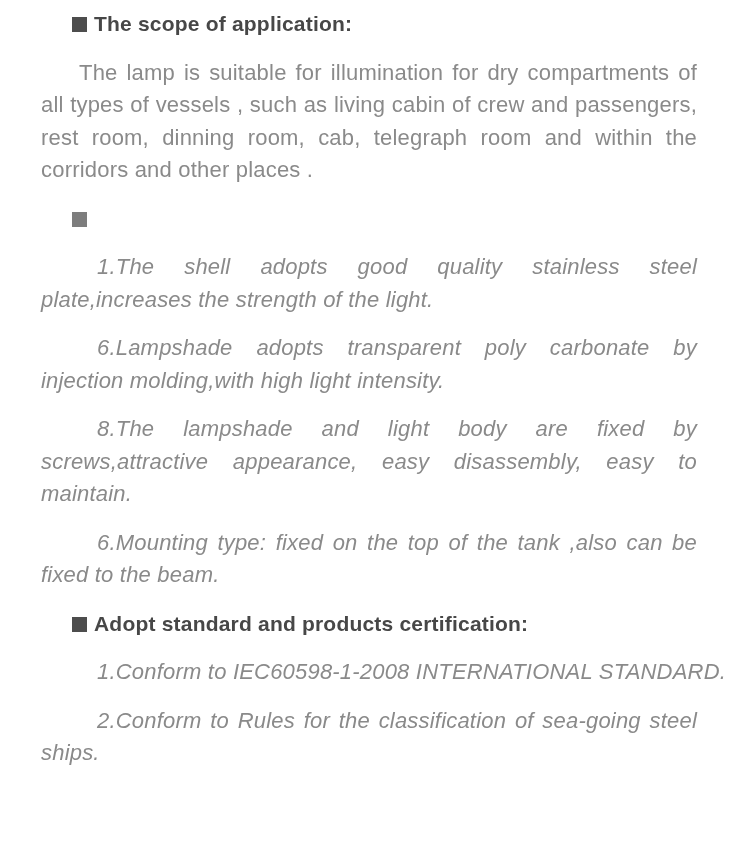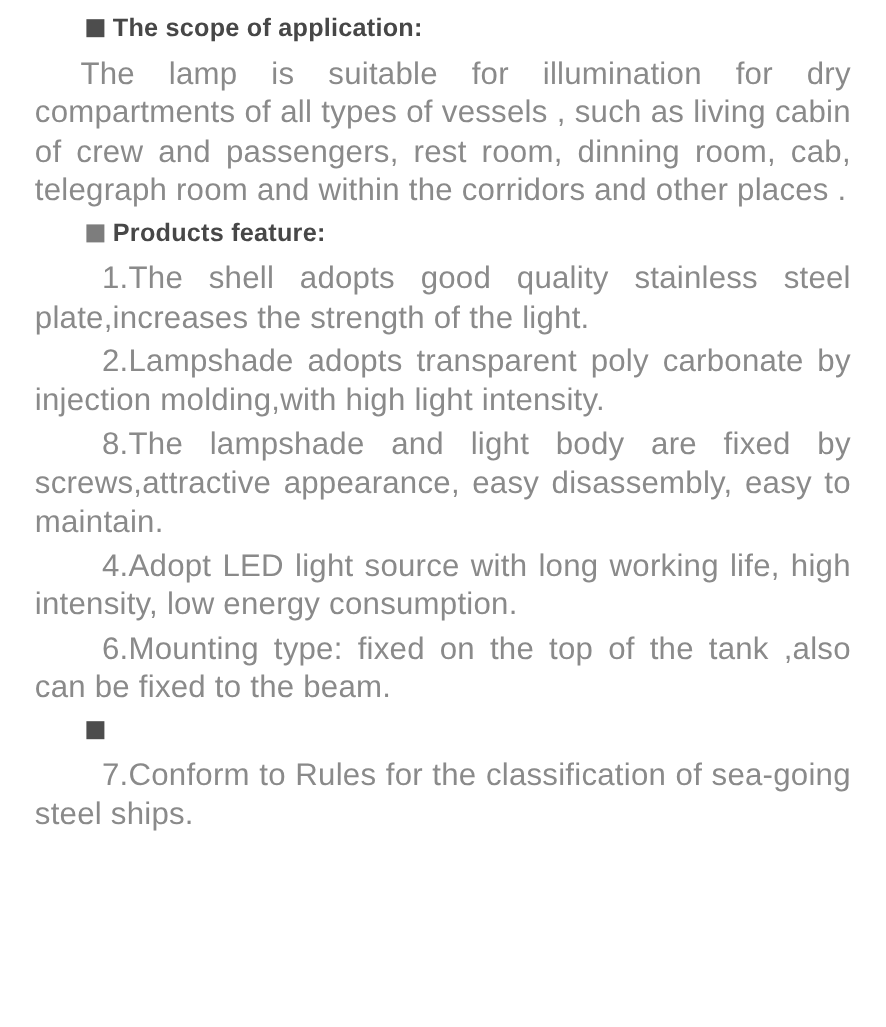--- a/index.html
+++ b/index.html
@@ -25,54 +25,54 @@
   }
   .bullet {
     display: inline-block;
     width: 15px;
     height: 15px;
     margin-right: 7px;
     vertical-align: -1px;
     background: #4d4d4d;
   }
   .para {
-    margin: 4px;
-    font-size: 26px;
+    margin: 16px;
+    font-size: 22px;
     line-height: 32.5px;
     color: #8a8a8a;
     letter-spacing: 0.2px;
     text-align: justify;
   }
   .para.lead { text-indent: 38px; }
-  .para.item { text-indent: 56px; }
+  .para.item { text-indent: 56px; font-style: italic; }
   .para.one-line { white-space: nowrap; }
 </style>
 </head>
 <body>
 
 <div>
 
   <div class="section">
     <h2 class="section-heading">
       <span class="bullet" style="background: rgb(77, 77, 77);"></span><span>The scope of application:</span>
     </h2>
     <p class="para lead">The lamp is suitable for illumination for dry compartments of all types of vessels , such as living cabin of crew and passengers, rest room, dinning room, cab, telegraph room and within the corridors and other places .</p>
   </div>
 
   <div class="section">
     <h2 class="section-heading">
-      <span class="bullet" style="background: rgb(125, 125, 125);"></span><span>Products feature:</span>
+      <span class="bullet" style="background: rgb(125, 125, 125);"></span>
     </h2>
     <p class="para item">1.The shell adopts good quality stainless steel plate,increases the strength of the light.</p>
-    <p class="para item">2.Lampshade adopts transparent poly carbonate by injection molding,with high light intensity.</p>
+    <p class="para item">6.Lampshade adopts transparent poly carbonate by injection molding,with high light intensity.</p>
     <p class="para item">8.The lampshade and light body are fixed by screws,attractive appearance, easy disassembly, easy to maintain.</p>
-    <p class="para item">4.Adopt LED light source with long working life, high intensity, low energy consumption.</p>
     <p class="para item">6.Mounting type: fixed on the top of the tank ,also can be fixed to the beam.</p>
   </div>
 
   <div class="section">
     <h2 class="section-heading">
-      <span class="bullet" style="background: rgb(77, 77, 77);"></span>
+      <span class="bullet" style="background: rgb(77, 77, 77);"></span><span>Adopt standard and products certification:</span>
     </h2>
-    <p class="para item">7.Conform to Rules for the classification of sea-going steel ships.</p>
+    <p class="para item one-line">1.Conform to IEC60598-1-2008 INTERNATIONAL STANDARD.</p>
+    <p class="para item">2.Conform to Rules for the classification of sea-going steel ships.</p>
   </div>
 
 </div>
 
 </body></html>

